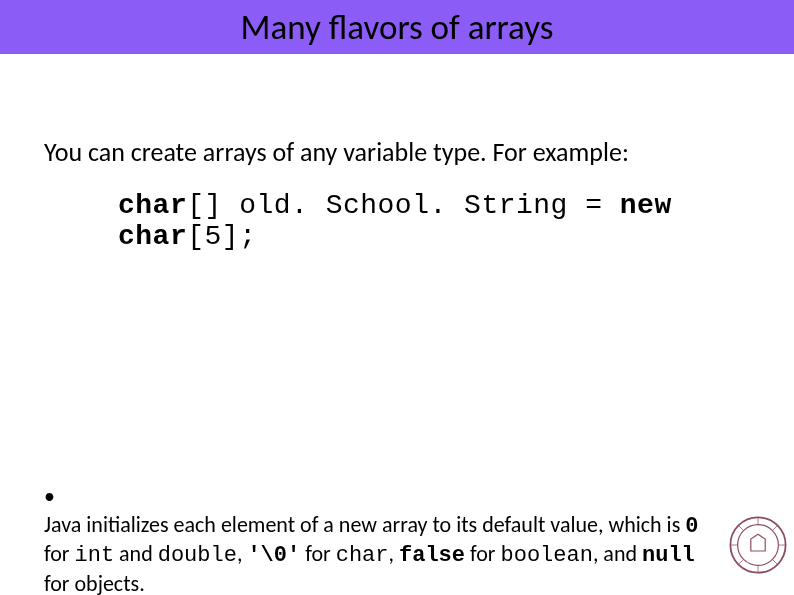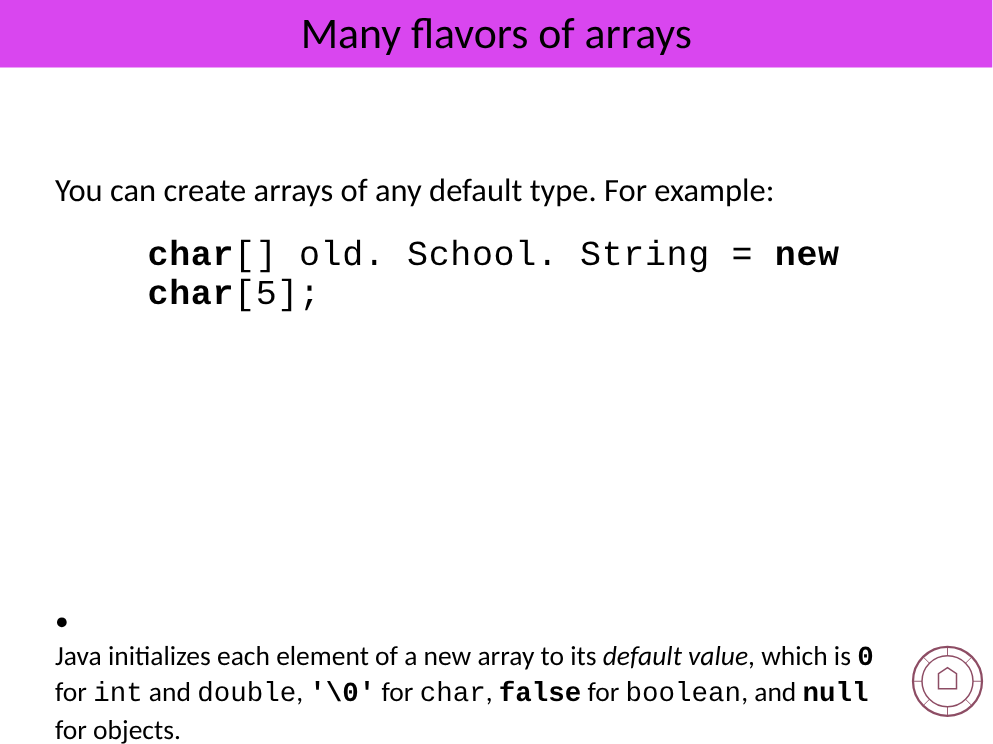--- a/index.html
+++ b/index.html
@@ -7,21 +7,21 @@
     width: 794px;
     height: 595px;
     background: #ffffff;
     font-family: Calibri, "Segoe UI", Arial, sans-serif;
     position: relative;
     overflow: hidden;
   }
   .title-bar {
     width: 100%;
     height: 54px;
-    background: #d946ef;
+    background: #8b5cf6;
     display: flex;
     align-items: center;
     justify-content: center;
   }
   .title-text {
     font-size: 35px;
     color: #000;
     font-weight: 400;
   }
   .intro-text {
@@ -55,39 +55,39 @@
     display: inline-block;
     width: 16px;
     vertical-align: top;
   }
   .bullet-block .bullet-body {
     display: inline-block;
     width: calc(100% - 20px);
     vertical-align: top;
   }
   .mono { font-family: Consolas, "Courier New", monospace; }
-  .em { font-style: italic; }
+  .em { }
   .bold { font-weight: bold; }
   .logo {
     position: absolute;
     right: 6px;
     bottom: 20px;
     width: 60px;
     height: 60px;
     opacity: 0.85;
   }
 </style>
 </head>
 <body>
 
 <div class="title-bar">
   <div class="title-text">Many flavors of arrays</div>
 </div>
 
-<div class="intro-text">You can create arrays of any default type.  For example:</div>
+<div class="intro-text">You can create arrays of any variable type.  For example:</div>
 
 <div class="code-line">
   <span class="kw">char</span><span>[] </span><span>old. School. String = </span><span class="kw">new char</span><span>[5];</span>
 </div>
 
 <div class="bullet-block">
   <span class="bullet">•</span>
   <span class="bullet-body">
     <span>Java initializes each element of a new array to its </span><span class="em">default value</span><span>, which is </span><span class="mono bold">0</span><span> for </span><span class="mono">int</span><span> and  </span><span class="mono">double</span><span>, </span><span class="mono bold">'\0'</span><span> for </span><span class="mono">char</span><span>, </span><span class="mono bold">false</span><span> for </span><span class="mono">boolean</span><span>, and </span><span class="mono bold">null</span><span> for objects.</span>
   </span>

